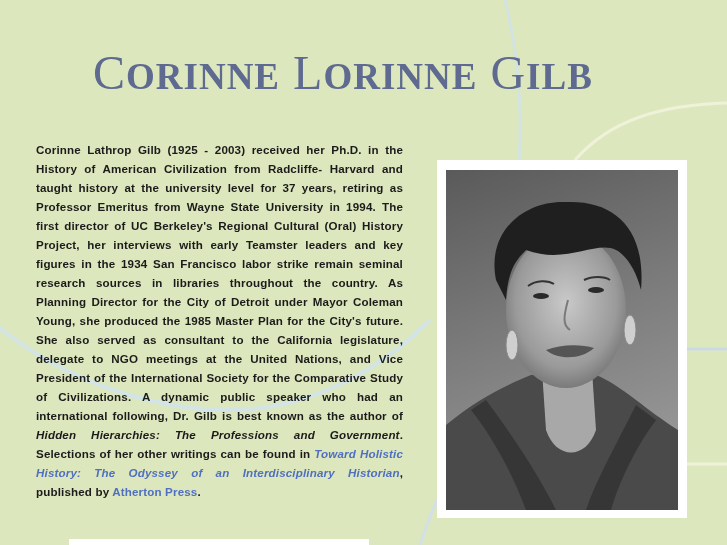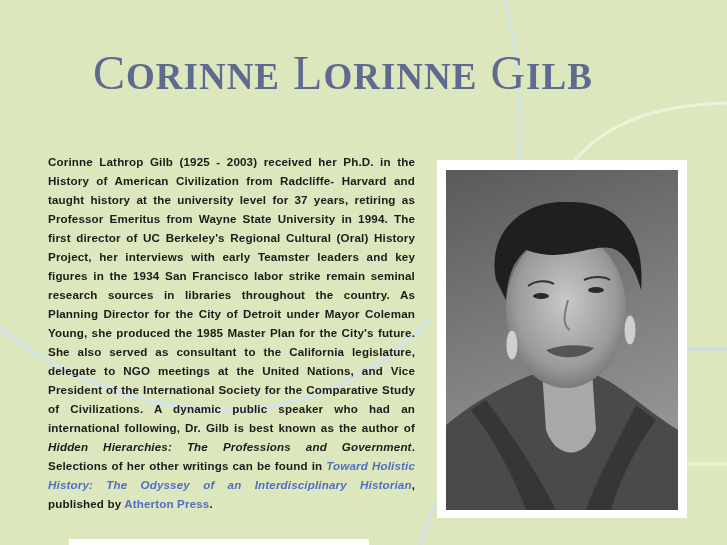--- a/index.html
+++ b/index.html
@@ -10,21 +10,21 @@
     }
     .arcs { position:absolute; left:0; top:0; width:727px; height:545px; pointer-events:none; }
     .title {
       position:absolute; left:93px; top:46px; margin:0;
       font-family:"Liberation Serif", serif; font-weight:normal;
       font-size:48px; line-height:54px; color:#5e6a8f;
       letter-spacing:1px; white-space:nowrap;
     }
     .title .sc { font-size:37px;font-weight:bold; }
     .bio {
-      position:absolute; left:36px; top:140px; width:367px; margin:12px;
+      position:absolute; left:36px; top:140px; width:367px; margin:0;
       font-size:11.6px; line-height:19px; font-weight:bold; color:#1b1b1b;
       text-align:justify; letter-spacing:0.15px;
     }
     .bio i { font-style:italic; }
     .bio a { color:#4f6fc0; text-decoration:none; }
     .bio a.it { font-style:italic; }
     .frame {
       position:absolute; left:437px; top:160px; width:250px; height:358px;
       background:#ffffff;
     }

